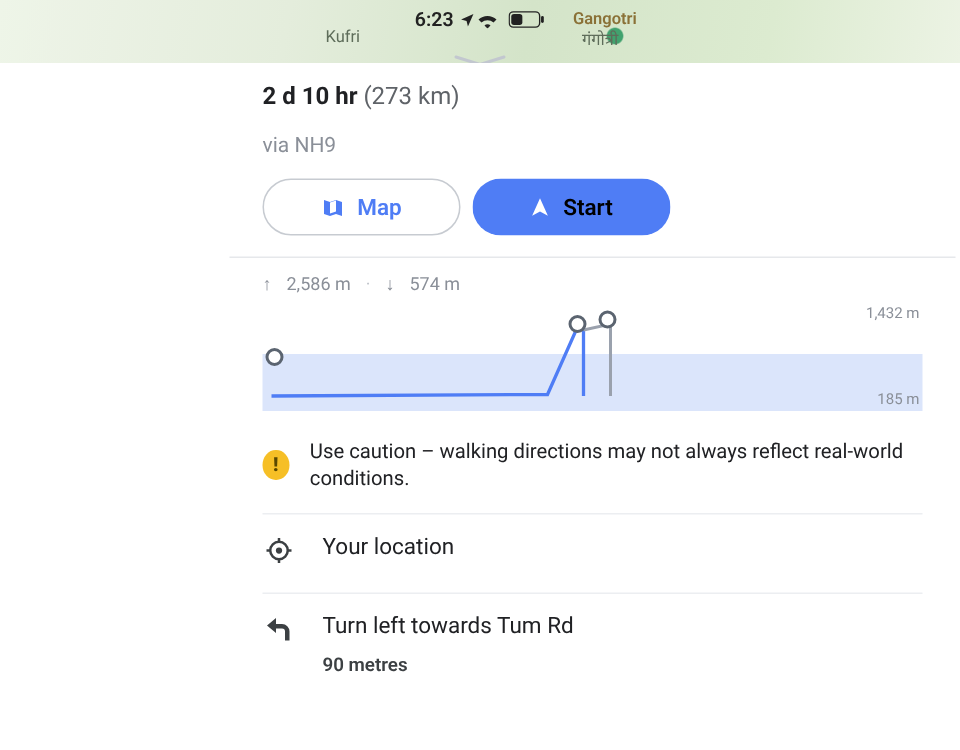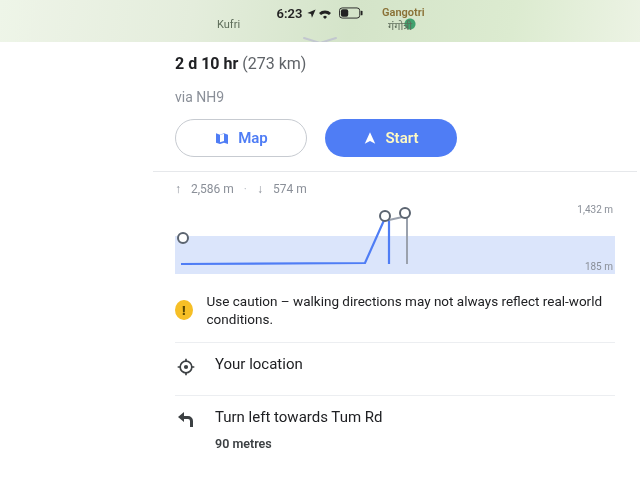--- a/index.html
+++ b/index.html
@@ -16,24 +16,24 @@
   .status .left{display:flex;align-items:center;gap:4px}
   .status .right{display:flex;align-items:center;gap:6px}
   .wifi,.battery,.loc,.clock{display:inline-flex;align-items:center}
   .handle{position:absolute;top:36px;left:50%;transform:translateX(-50%);width:36px;height:10px;color:#b9bec6}
   .sheet{position:absolute;top:42px;left:0;right:0;bottom:0;background:#fff;padding:0 22px}
   .inner{margin:0 auto;max-width:440px;padding-left:150px}
   .summary{padding-top:12px}
   .summary h1{margin:0;font-size:16px;font-weight:400;color:#5f6368}
   .summary h1 b{color:#202124;font-weight:700}
   .summary .via{margin-top:16px;font-size:14px;color:#8a8f98}
-  .btn-row{display:flex;gap:18px;margin-top:14px}
+  .btn-row{display:flex;gap:8px;margin-top:14px}
   .btn{flex:0 0 130px;height:36px;border-radius:20px;display:flex;align-items:center;justify-content:center;gap:8px;font-size:15px;font-weight:600;cursor:pointer;border:1px solid transparent}
   .btn.map{background:#fff;border-color:#c7cbd1;color:#4F7DF5}
-  .btn.start{background:#4F7DF5;color:#fef9c3}
+  .btn.start{background:#4F7DF5;color:#000000}
   .icon{display:inline-flex}
   .divider{height:1px;background:#e6e8eb;margin:14px -22px 10px}
   .elev-meta{display:flex;align-items:center;gap:10px;font-size:12px;color:#8a8f98;padding-left:0}
   .elev-meta .arr{font-weight:700}
   .elev-chart{position:relative;height:70px;margin-top:8px}
   .elev-area{position:absolute;left:0;right:0;bottom:0;height:38px;background:#dbe5fb}
   .elev-path{position:absolute;left:0;right:0;bottom:0;height:70px}
   .elev-lbl{position:absolute;right:2px;font-size:10px;color:#8a8f98}
   .elev-lbl.top{top:0}
   .elev-lbl.bot{bottom:2px}

